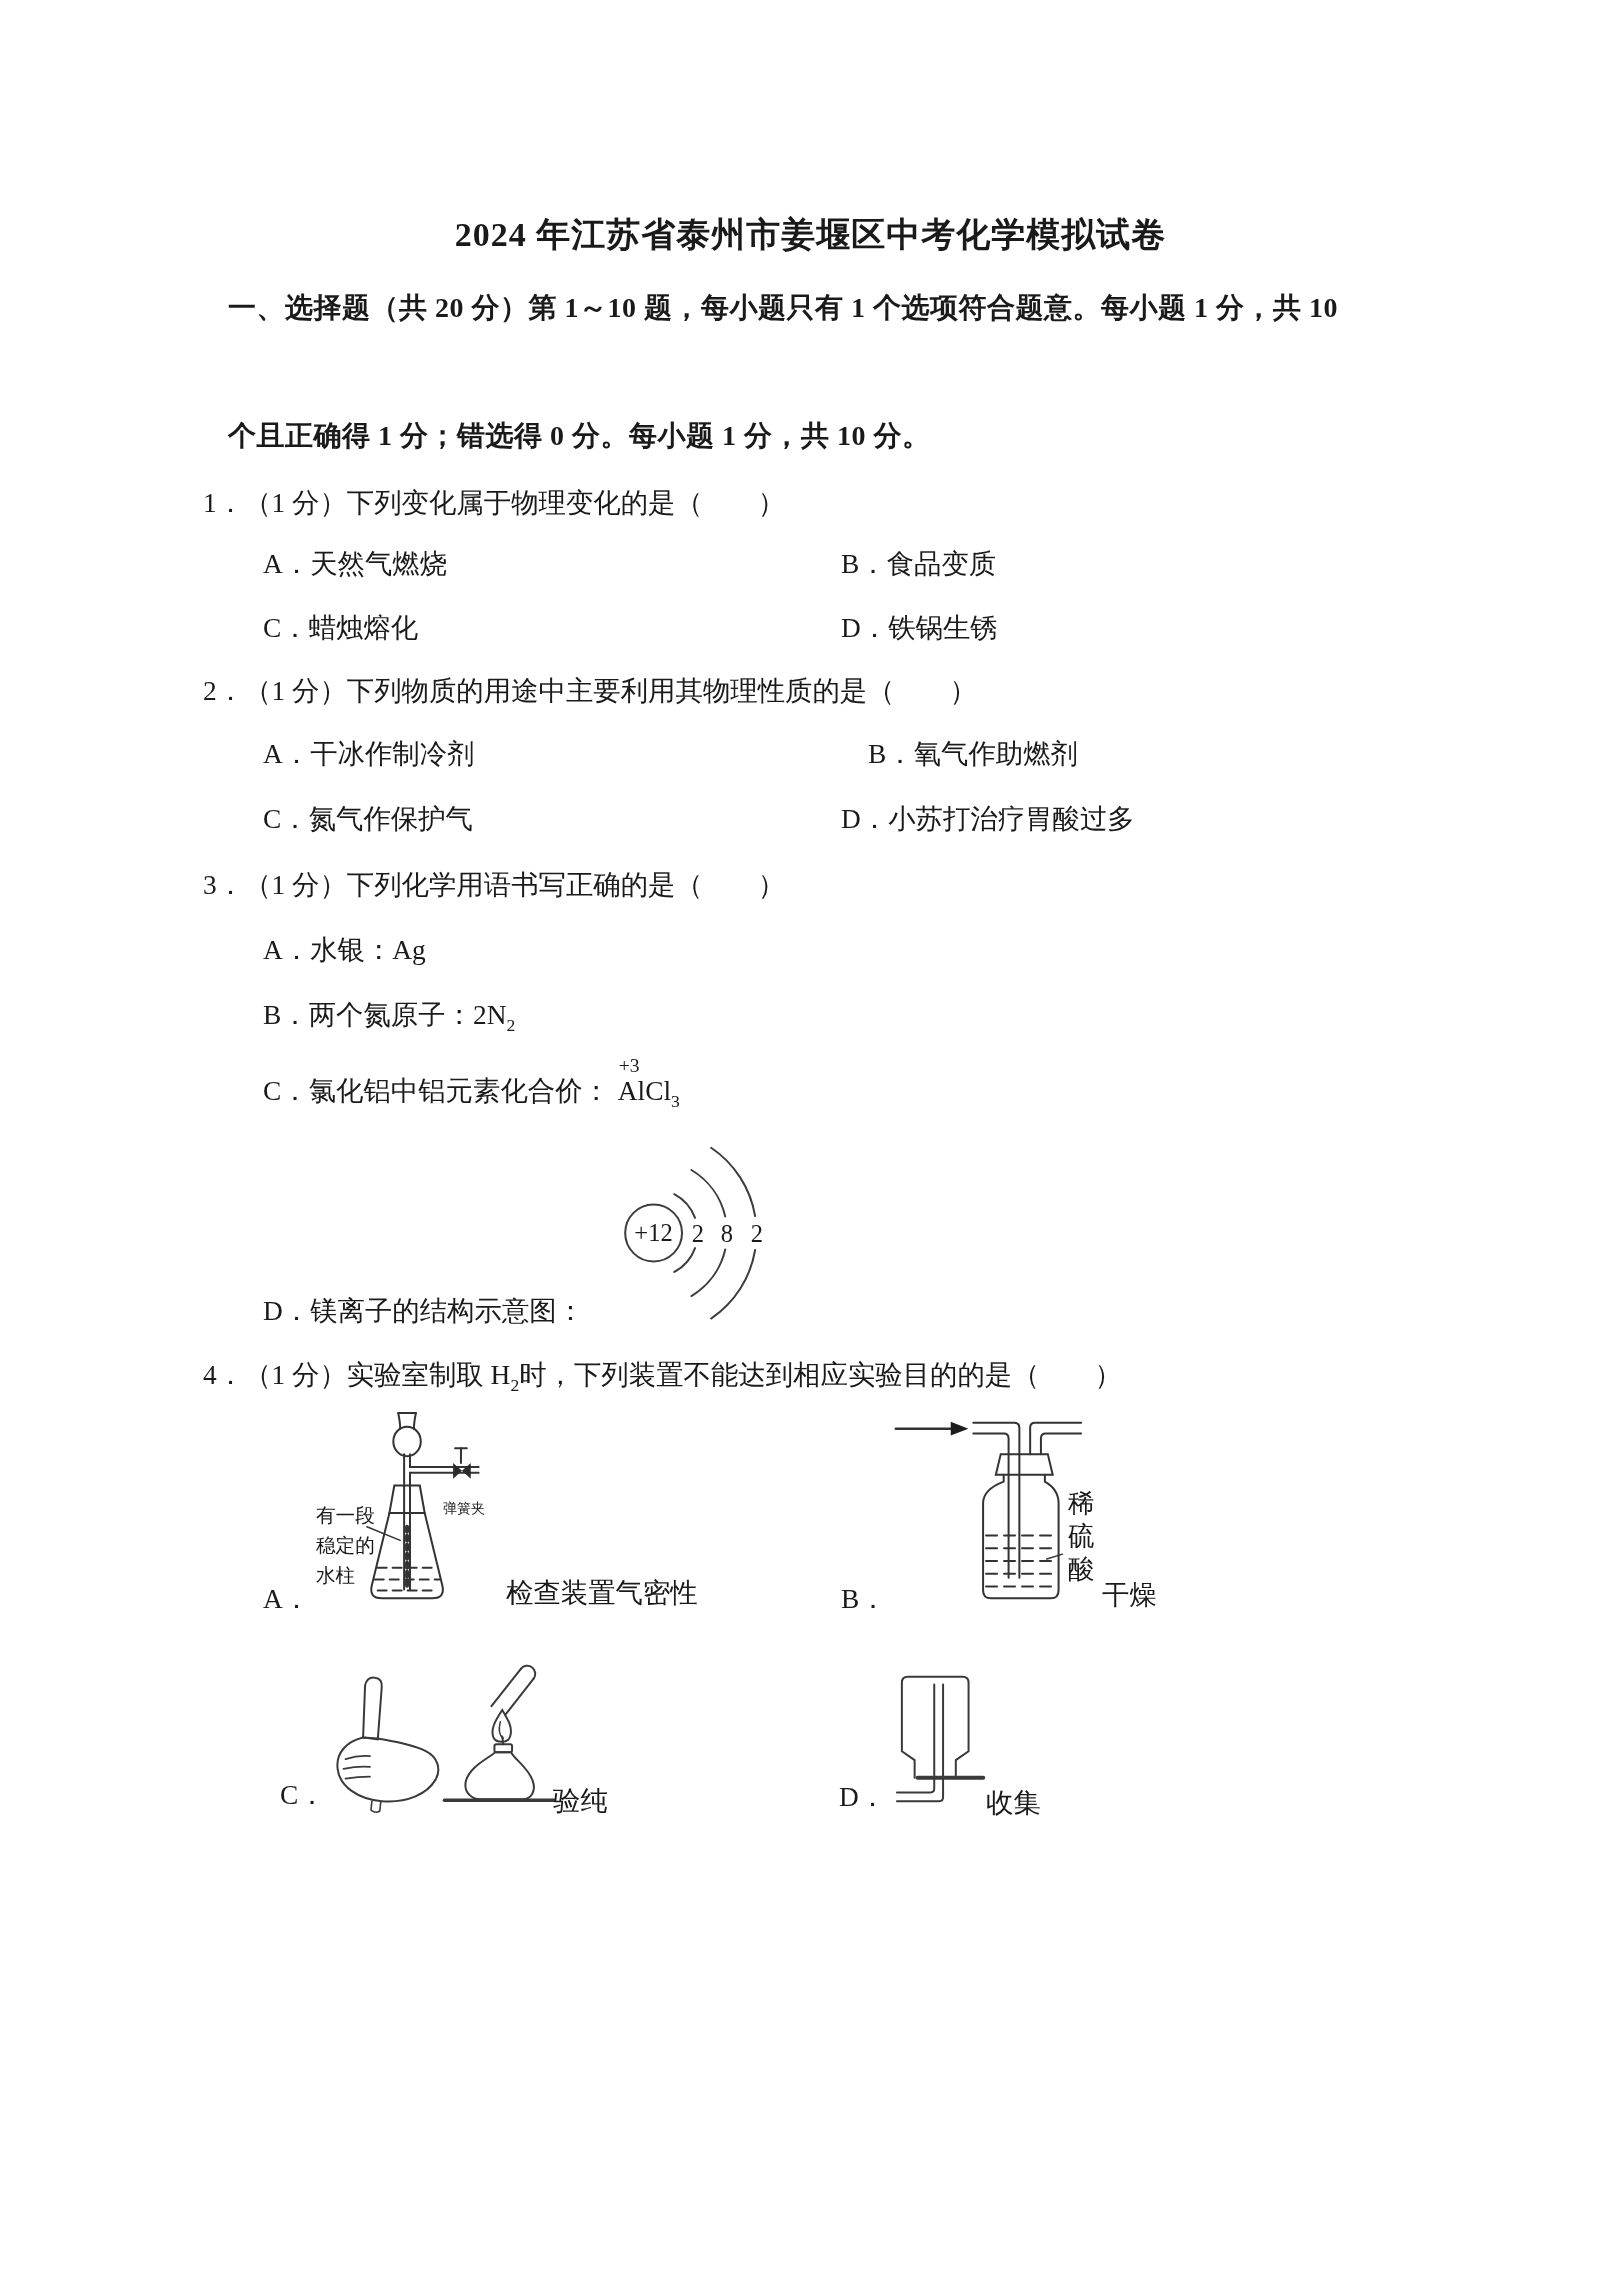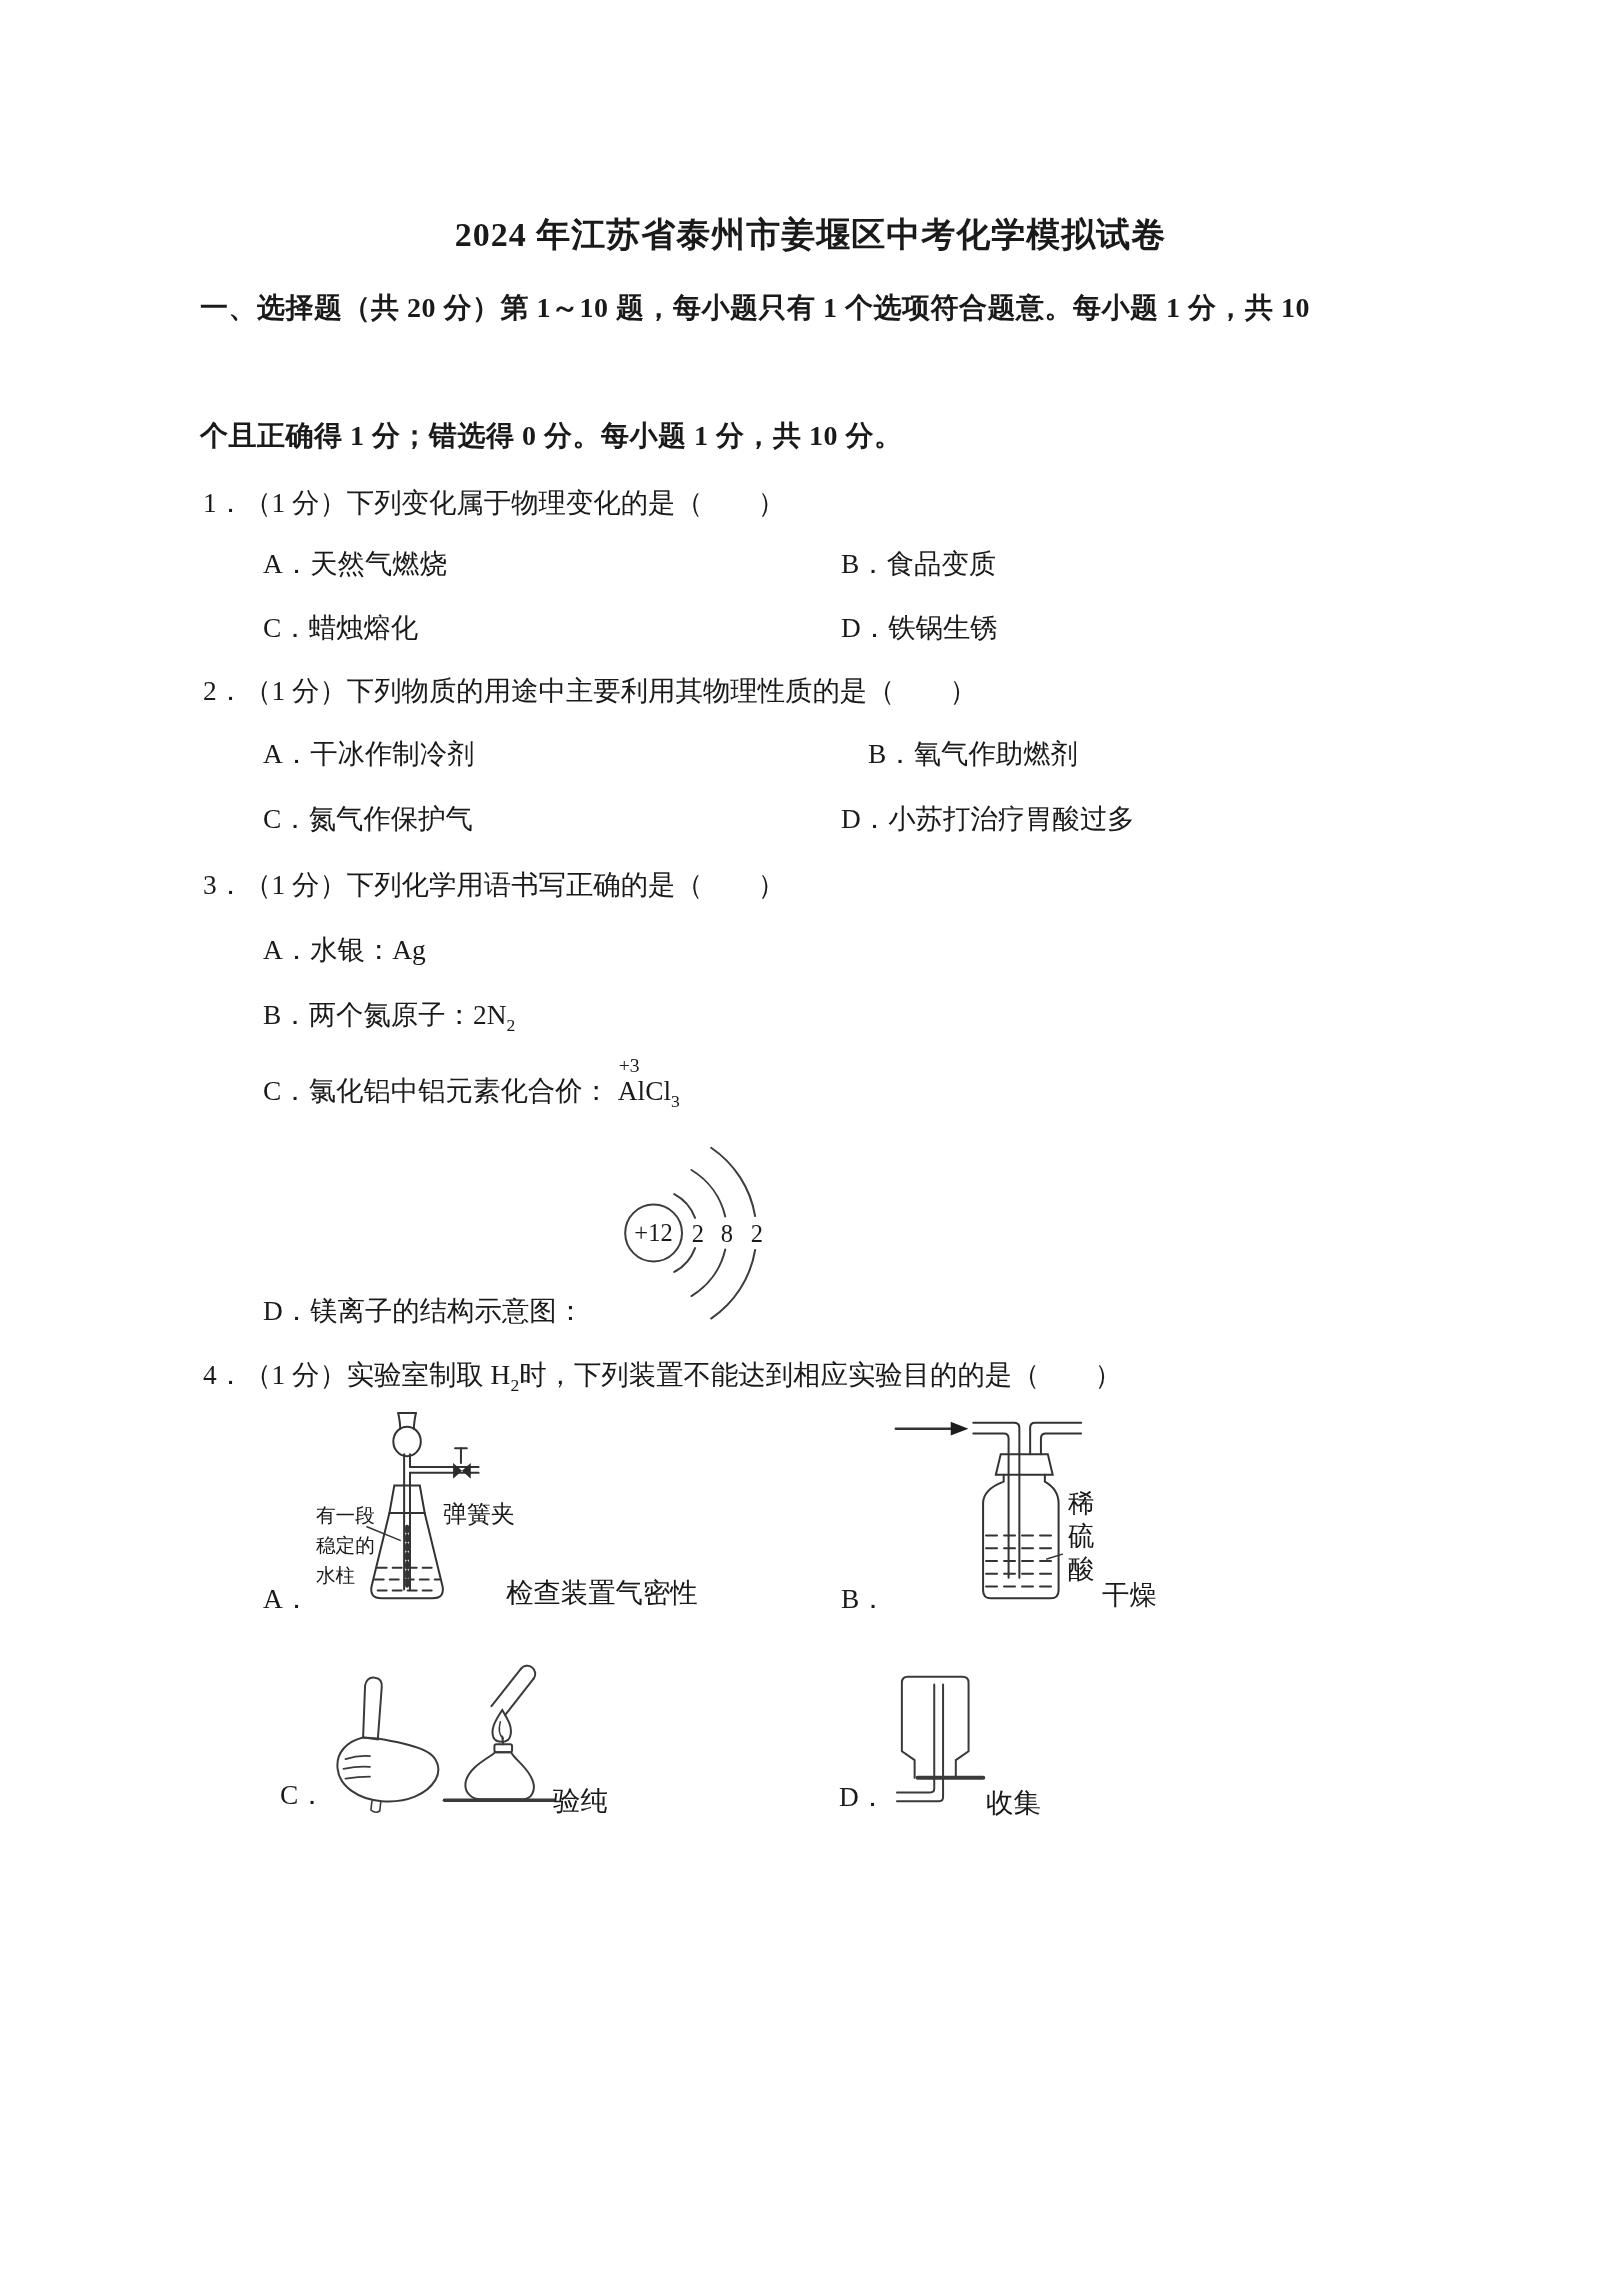--- a/index.html
+++ b/index.html
@@ -11,26 +11,26 @@
     font-family:"Liberation Serif","DejaVu Serif",serif;
     color:#1a1a1a;
     overflow:hidden;
   }
   .abs{position:absolute;white-space:nowrap;line-height:1;}
   .t28{font-size:27.4px;}
   .title{
     left:0;right:0;text-align:center;
     top:218px;font-size:34px;font-weight:700;letter-spacing:1px;
   }
-  .intro{font-size:28px;font-weight:700;letter-spacing:0.5px;}
+  .intro{font-size:28px;font-weight:700;letter-spacing:0.5px;margin-left:28px;}
   .sub{font-size:17.6px;vertical-align:-6.9px;}
   .vstack{position:relative;display:inline-block;margin-left:7.8px;}
   .vtop{position:absolute;left:1px;top:-21.6px;font-size:19.6px;}
   .note{font-size:19.6px;line-height:30px;white-space:nowrap;margin-top:41px;}
-  .smalllabel{font-size:24px;text-align:center;}
+  .smalllabel{font-size:14px;text-align:center;}
   .reagent{font-size:26.5px;line-height:33px;white-space:nowrap;text-align:center;}
   .atom-num{font-size:24.5px;text-align:center;}
   svg.diagram{position:absolute;overflow:visible;}
   svg.diagram *{vector-effect:non-scaling-stroke;}
 </style>
 </head>
 <body>
 
 <div class="page">
 

